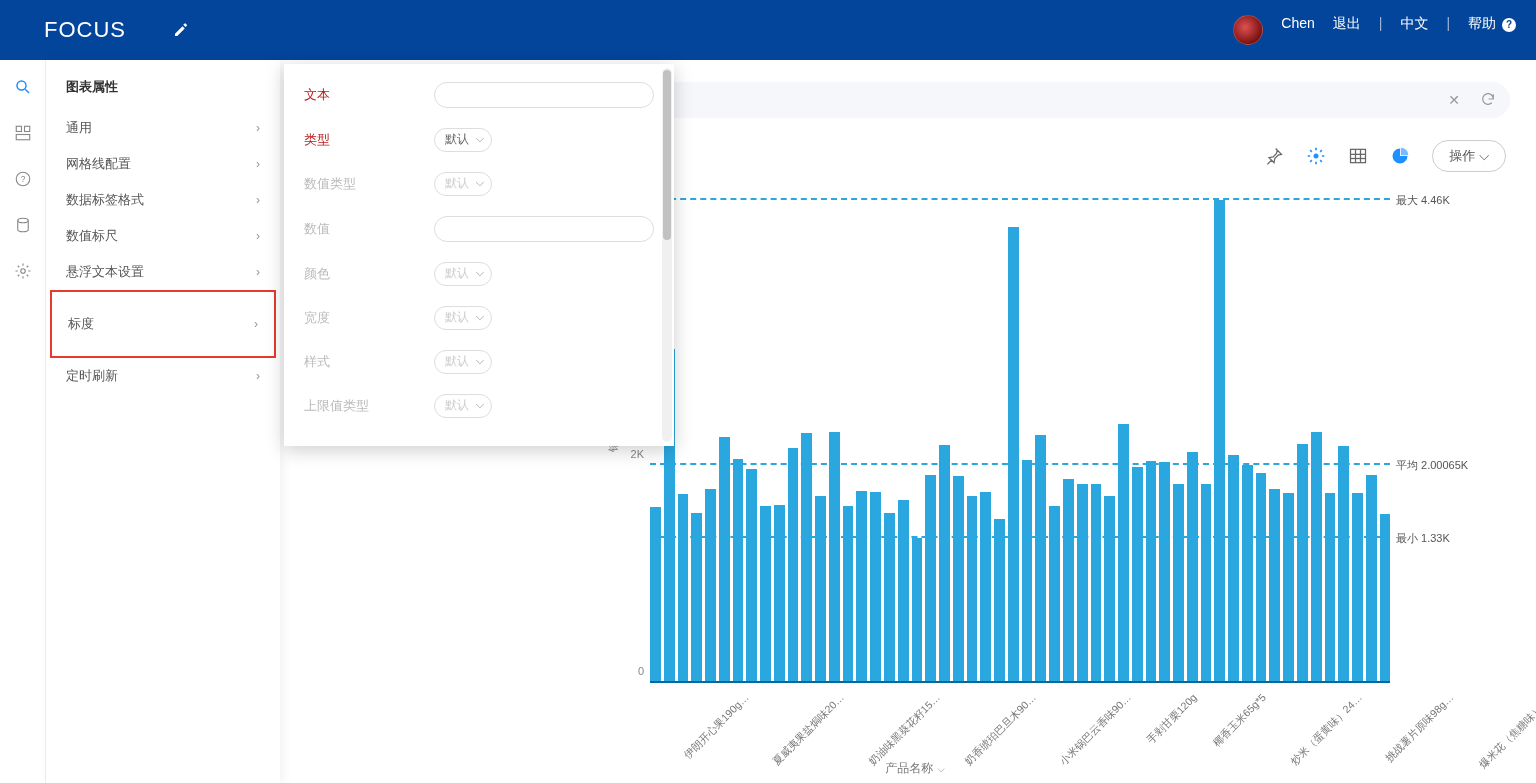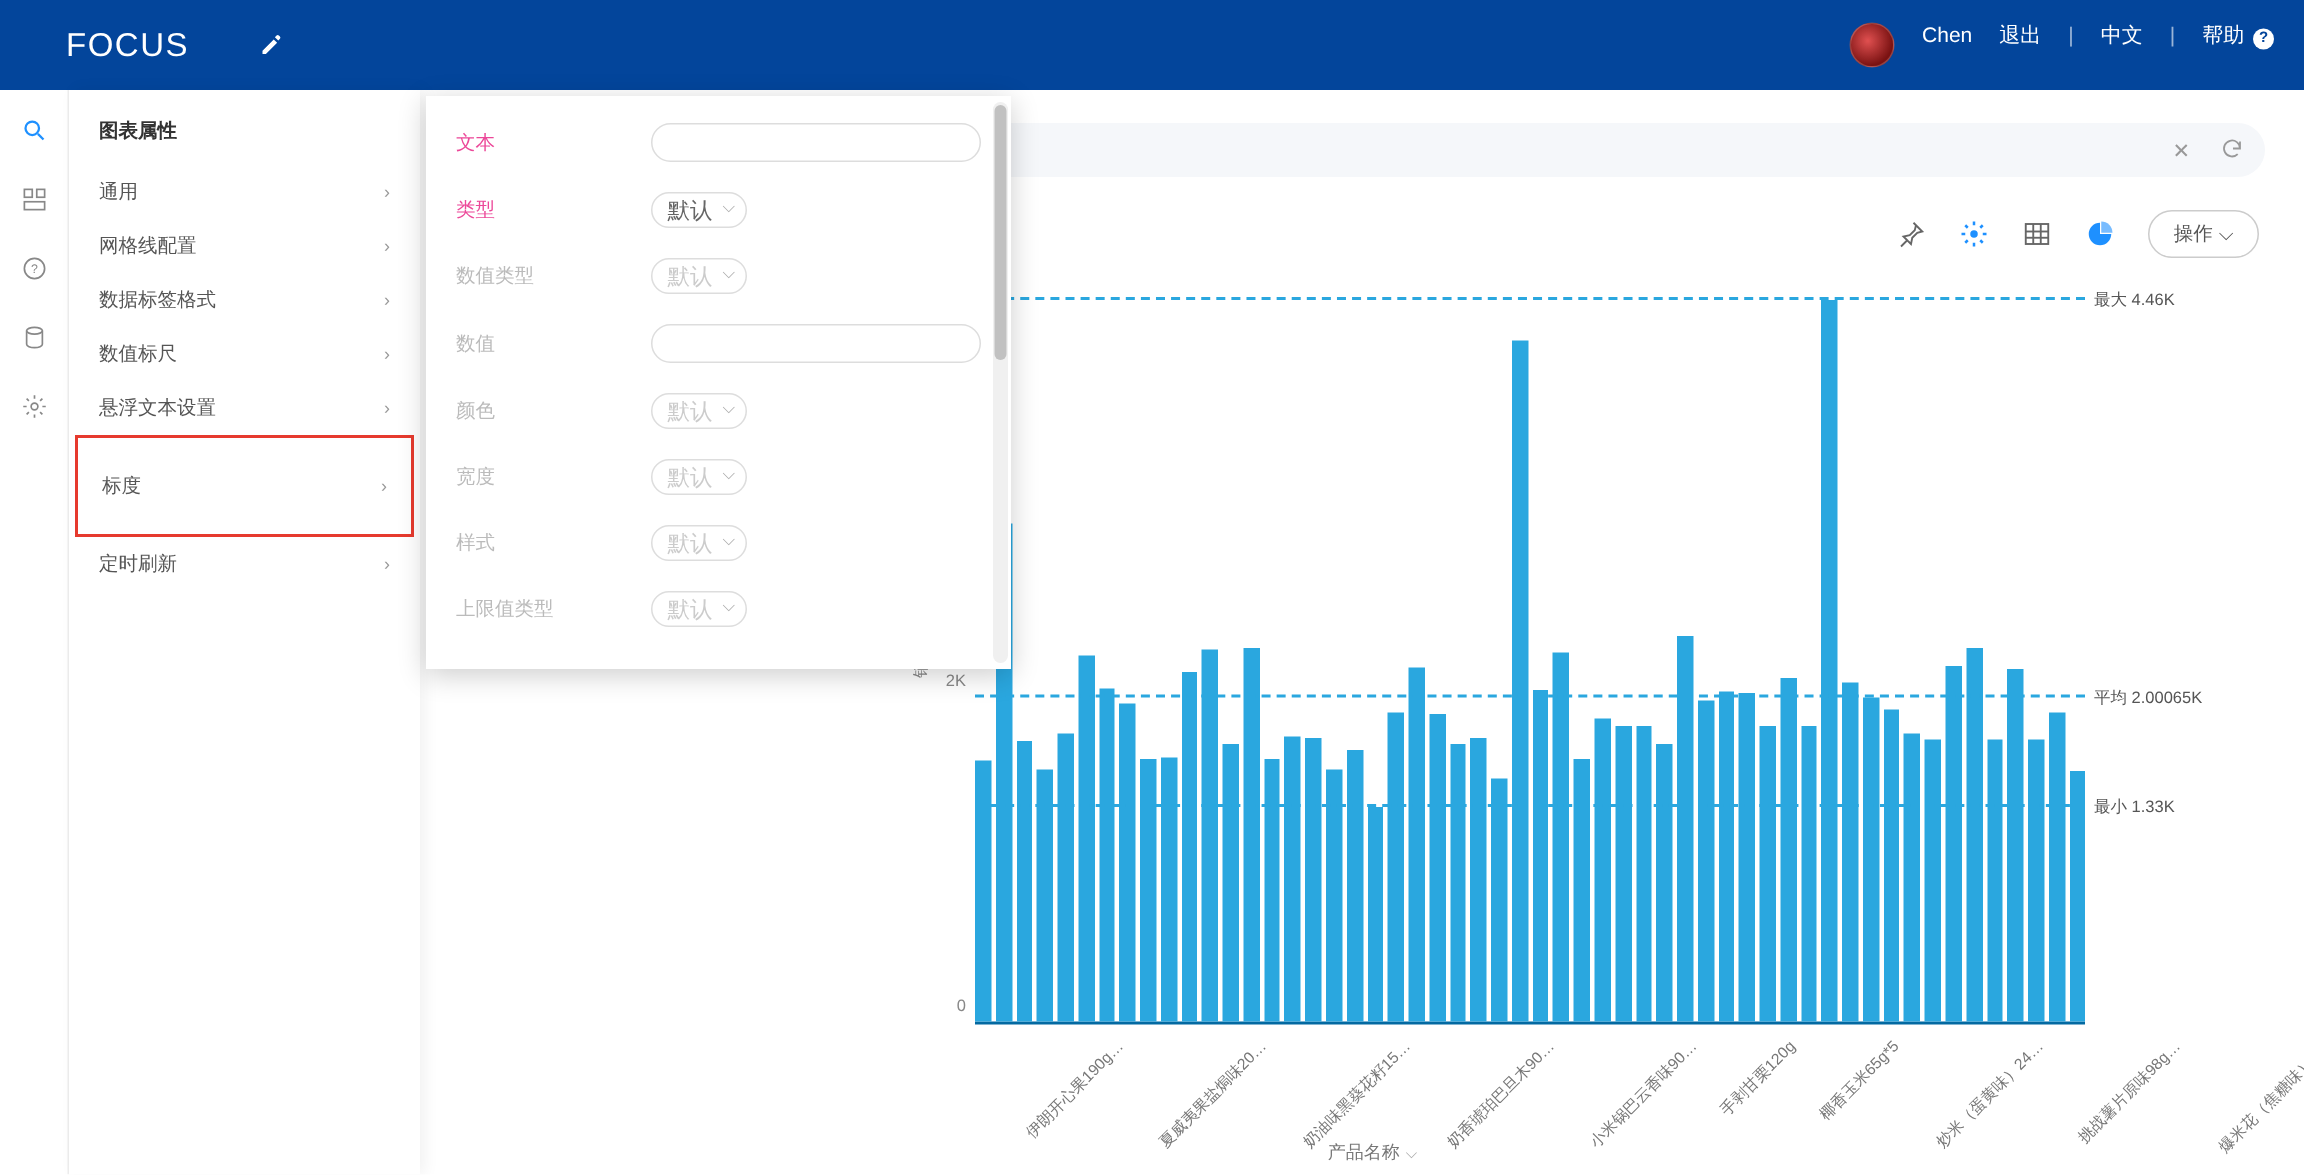--- a/index.html
+++ b/index.html
@@ -42,24 +42,24 @@
   .search-row .refresh { margin-left:10px; color:#999; cursor:pointer; }
 
   .toolbar { display:flex; justify-content:flex-end; align-items:center; gap:22px; margin-top:22px; padding-right:4px;}
   .tb-icon { color:#666; cursor:pointer; display:flex; align-items:center; justify-content:center;}
   .tb-icon.active { color:#1e90ff; }
   .action-btn { border:1px solid #ccc; border-radius:18px; padding:6px 16px; font-size:13px; color:#555; cursor:pointer; display:flex; align-items:center; gap:4px;}
 
   
   .float-form { position:absolute; left:4px; top:0; width:390px; background:#fff; box-shadow:0 4px 18px rgba(0,0,0,0.2); padding:18px 20px 8px; z-index:5; }
   .float-form .row { display:flex; align-items:center; margin-bottom:20px; }
-  .float-form .lab { width:130px; font-size:13px; color:#ec4899; }
+  .float-form .lab { width:130px; font-size:13px; color:#b91c1c; }
   .float-form .lab.disabled { color:#bbb; }
   .float-form input.txt { flex:1; border:1px solid #ddd; border-radius:14px; height:26px; padding:0 10px; font-size:12px; }
-  .float-form .sel { border:1px solid #ddd; border-radius:14px; height:24px; padding:2px 22px 2px 10px; font-size:15px; color:#666; position:relative; cursor:pointer;}
+  .float-form .sel { border:1px solid #ddd; border-radius:14px; height:24px; padding:2px 22px 2px 10px; font-size:12px; color:#666; position:relative; cursor:pointer;}
   .float-form .sel.disabled { color:#ccc; }
   .float-form .sel::after { content:"⌵"; position:absolute; right:7px; top:3px; font-size:11px; color:#aaa;}
   .float-scroll { position:absolute; right:3px; top:6px; width:8px; height:170px; background:#c1c1c1; border-radius:4px;}
   .float-track { position:absolute; right:2px; top:4px; width:10px; bottom:4px; background:#f0f0f0; border-radius:5px;}
 
   
   .chart-wrap { position:absolute; left:40px; right:26px; top:140px; bottom:0; }
   .ylabels { position:absolute; left:296px; top:0; bottom:100px; width:28px; font-size:11px; color:#888; text-align:right;}
   .ylabels span { position:absolute; right:0; transform:translateY(-50%);}
   .ytitle { position:absolute; left:286px; top:50%; transform: rotate(-90deg) translateX(40px); transform-origin:left top; font-size:11px; color:#888; white-space:nowrap;}

